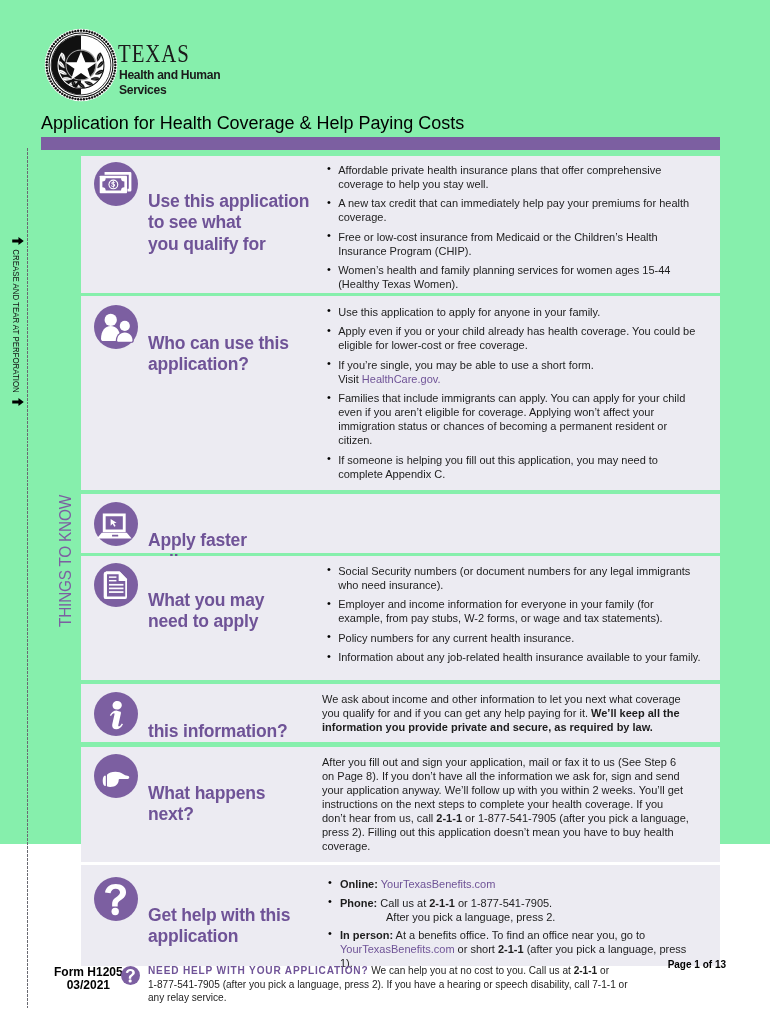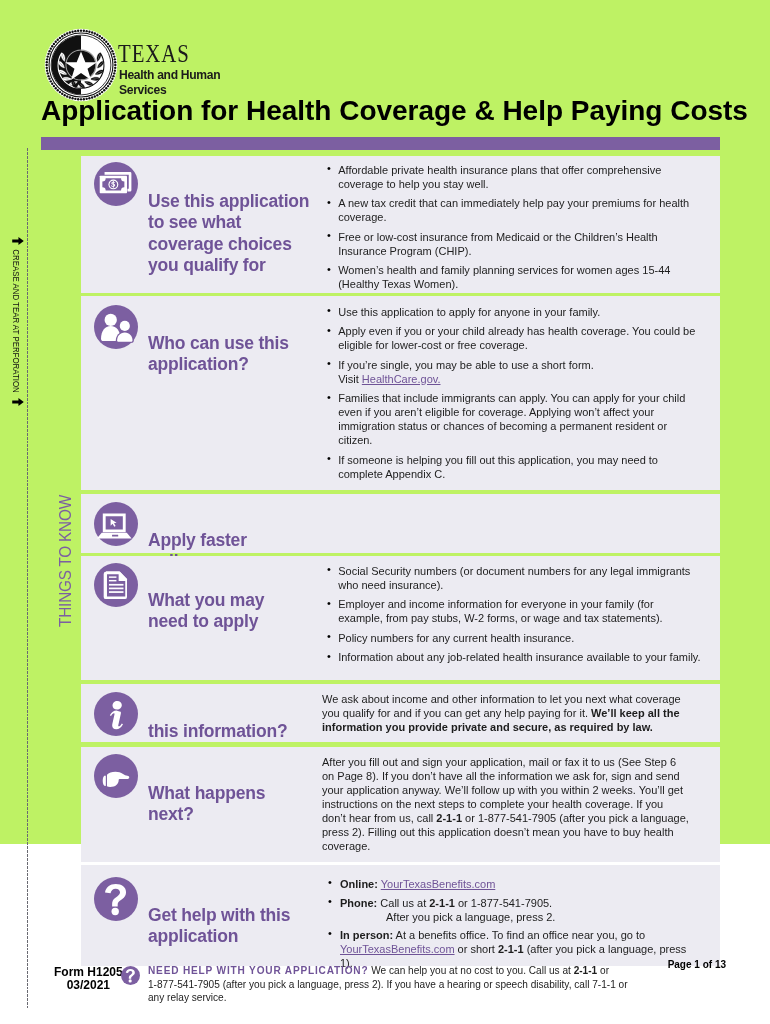--- a/index.html
+++ b/index.html
@@ -1,34 +1,34 @@
 <!DOCTYPE html>
 <html><head>
 <meta charset="utf-8">
 <style>
   html,body{margin:0;padding:0;background:#fff;}
   body{width:770px;height:1024px;font-family:"Liberation Sans",sans-serif;overflow:hidden;position:relative;}
-  .page{position:relative;width:770px;height:844px;background:#bef264;}
+  .page{position:relative;width:770px;height:844px;background:#86efac;}
 
   .perf-line{position:absolute;left:27px;top:148px;width:1px;height:860px;
              background:repeating-linear-gradient(to bottom,#6a6a72 0 2.9px,transparent 2.9px 3.9px);}
   .perf-text{position:absolute;left:-84px;top:316px;width:200px;
              transform:rotate(90deg) scaleX(0.875);transform-origin:center center;
              font-size:9px;letter-spacing:0px;color:#111;white-space:nowrap;text-align:center;}
   .perf-arrow{position:absolute;left:12px;line-height:0;}
 
   .logo{position:absolute;left:44px;top:28px;width:220px;height:78px;}
   .logo .seal{position:absolute;left:0;top:0;line-height:0;}
   .logo .tx{position:absolute;left:74px;top:13px;font-family:"Liberation Serif",serif;
             font-size:26px;letter-spacing:1.2px;color:#1b1b1b;line-height:26px;
             transform:scaleX(0.80);transform-origin:left center;}
   .logo .ag{position:absolute;left:75px;top:38.5px;font-size:13.05px;font-weight:bold;color:#1b1b1b;
             line-height:15.4px;letter-spacing:-0.35px;transform:scaleX(0.93);transform-origin:left top;}
 
-  .title{position:absolute;left:41px;top:100px;font-size:28px;font-weight:bold;color:#000;
+  .title{position:absolute;left:41px;top:112px;font-size:18px;font-weight:normal;color:#000;
          letter-spacing:-0.02px;line-height:22px;white-space:nowrap;}
   .bar{position:absolute;left:41px;top:137px;width:679px;height:13px;background:#7c5fa1;}
 
   .sidelabel{position:absolute;left:-34px;top:551px;width:200px;
              transform:rotate(-90deg) scaleX(0.925);
              transform-origin:center center;text-align:center;
              font-size:16.6px;letter-spacing:-0.25px;color:#7c5fa1;}
 
   .sec{position:absolute;left:81px;width:639px;background:#ecebf2;box-sizing:border-box;}
   .ico{position:absolute;left:12.5px;line-height:0;}
@@ -36,21 +36,21 @@
       line-height:21.3px;letter-spacing:-0.2px;margin-top:29px;}
   .bd{position:absolute;left:246px;width:374px;font-size:11px;color:#1d1d1d;line-height:14px;}
   ul.b{margin:0;padding:0;list-style:none;}
   ul.b li{position:relative;padding-left:11.2px;margin-bottom:5.4px;}
   ul.b li:last-child{margin-bottom:0;}
   ul.b li:before{content:"\2022";position:absolute;left:0px;top:-1.6px;font-size:11px;color:#000;}
   ul.h{margin:0;padding:0;list-style:none;}
   ul.h li{position:relative;padding-left:13px;margin-bottom:4.5px;}
   ul.h li:last-child{margin-bottom:0;}
   ul.h li:before{content:"\2022";position:absolute;left:1px;top:-1.6px;font-size:11px;color:#000;}
-  .lk{color:#6f5397;text-decoration:underline;}
+  .lk{color:#6f5397;}
   .bd p{margin:0;}
   .bd.para{left:241px;width:368px;}
   .bd b{font-weight:bold;}
   .ind{display:block;padding-left:46px;}
 
   .fnum{position:absolute;left:54px;top:966px;font-size:12px;font-weight:bold;color:#000;line-height:13.2px;text-align:center;}
   .ficon{position:absolute;left:121px;top:966px;line-height:0;}
   .ftext{position:absolute;left:148px;top:964px;width:482px;font-size:10.1px;color:#1d1d1d;line-height:13.6px;word-break:keep-all;line-break:strict;}
   .ftext .hl{color:#6f5397;font-weight:bold;letter-spacing:0.82px;}
   .ftext b{font-weight:bold;}
@@ -223,21 +223,20 @@
 <circle cx="44" cy="51" r="11.2" fill="#fff"></circle>
 <circle cx="44" cy="51" r="8.6" fill="#7c5fa1"></circle>
 <g fill="#fff">
 <path d="M43.1 43.3 h1.9 v15.4 h-1.9 z"></path>
 <path d="M47.6 47.4 a4 4 0 0 0 -3.9 -2.6 c-2.4 0 -4.2 1.3 -4.2 3.3 c0 1.9 1.5 2.7 3.6 3.3 c2.1 0.6 2.7 1 2.7 1.8 c0 0.9 -1 1.5 -2.3 1.5 c-1.5 0 -2.6 -0.7 -3.1 -2 l-1.9 0.8 c0.7 1.9 2.5 3 5 3 c2.7 0 4.5 -1.4 4.5 -3.5 c0 -2 -1.4 -2.9 -3.8 -3.6 c-1.9 -0.5 -2.5 -0.9 -2.5 -1.6 c0 -0.8 0.9 -1.3 2.1 -1.3 c1.2 0 2 0.5 2.4 1.5 z"></path>
 </g>
         </svg></div>
 <div class="hd" style="top:6px">
         <div>Use this application</div>
         <div>to see what</div>
-        <div>coverage choices</div>
         <div>you qualify for</div>
       </div>
 <div class="bd" style="top:7px">
         <ul class="b">
           <li><span>Affordable private health insurance plans that offer comprehensive coverage to help you stay well.</span></li>
           <li><span>A new tax credit that can immediately help pay your premiums for health coverage.</span></li>
           <li><span>Free or low-cost insurance from Medicaid or the Children’s Health Insurance Program (CHIP).</span></li>
           <li><span>Women’s health and family planning services for women ages 15-44 (Healthy Texas Women).</span></li>
         </ul>
       </div>

